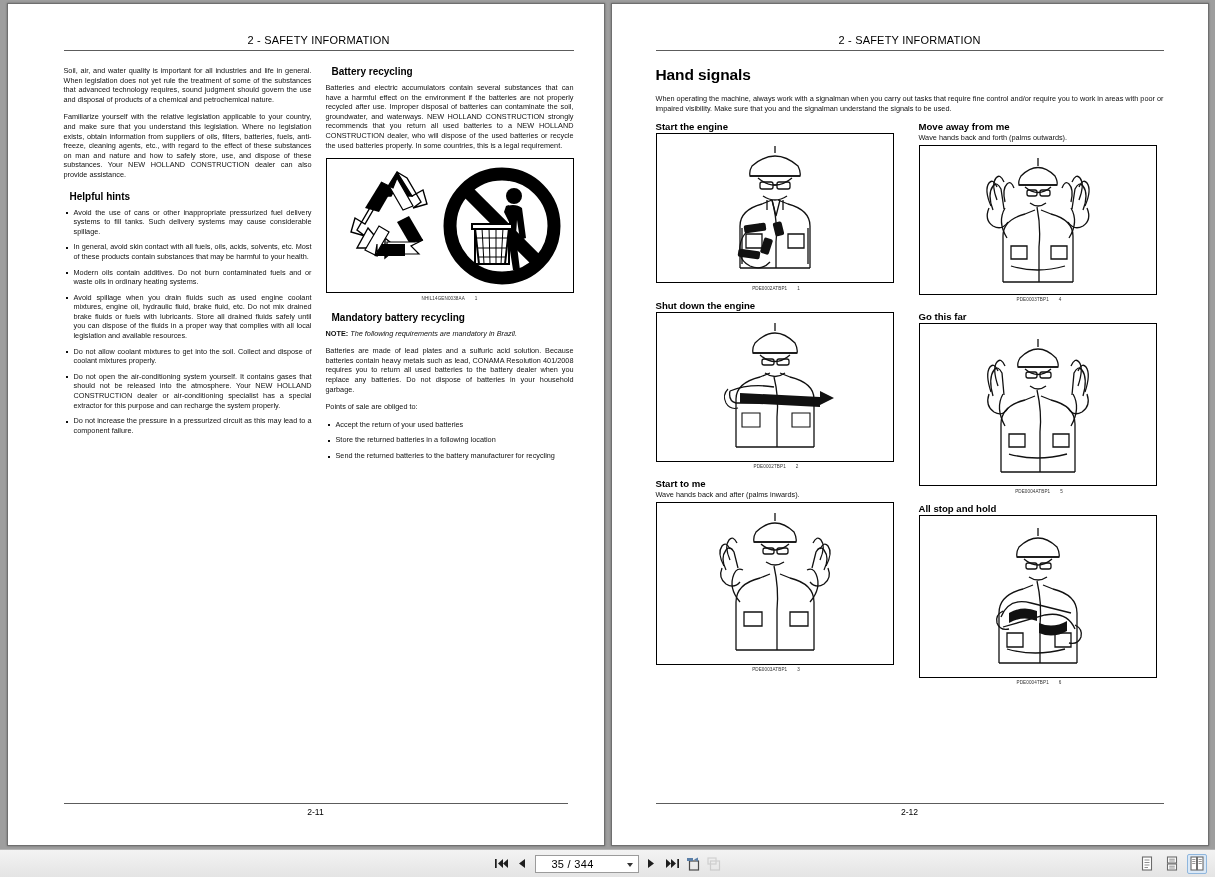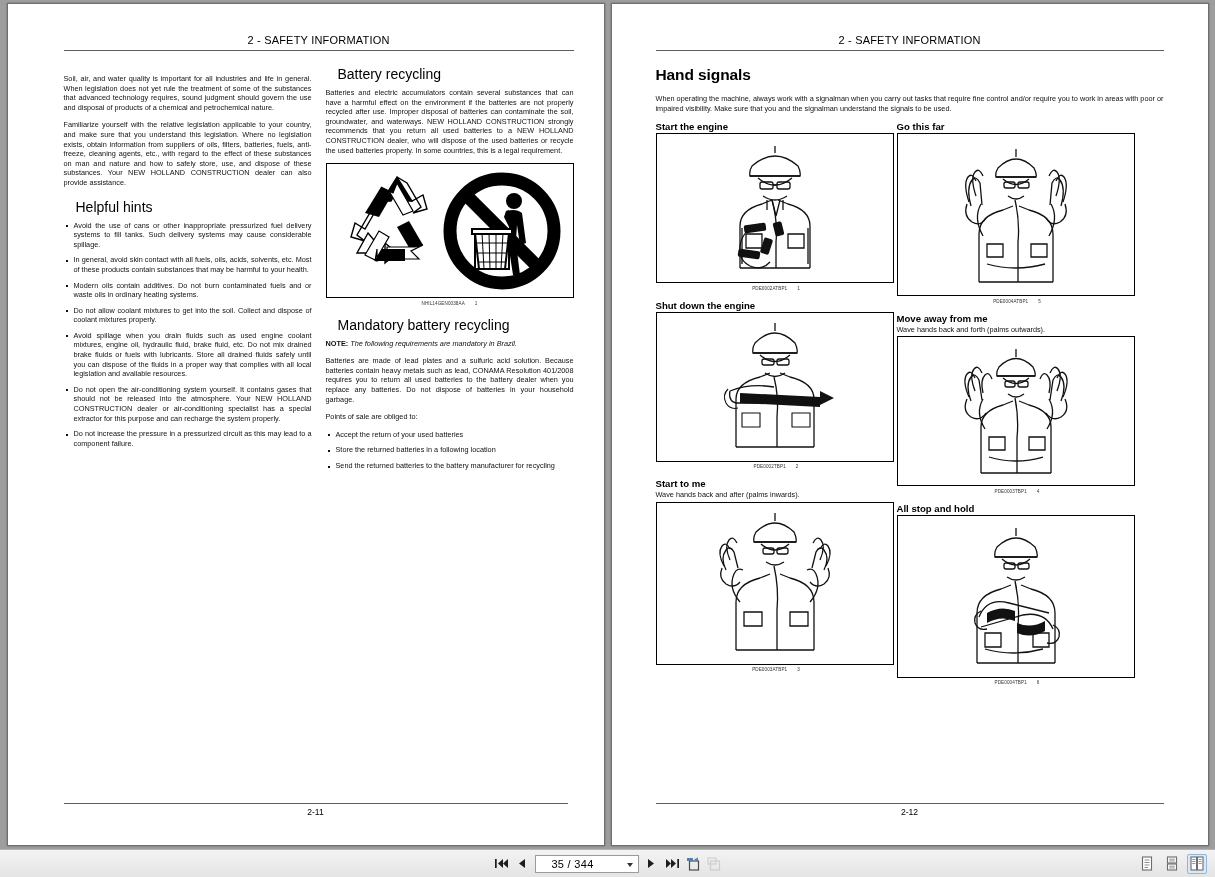--- a/index.html
+++ b/index.html
@@ -50,35 +50,35 @@
   .footwrap { position: absolute; left: 56px; right: 36px; bottom: 28px; }
   .sheet.right .footwrap { left: 44px; right: 44px; }
   .rule-bot { height: 0; border-top: 1.6px solid #5c5c5c; margin-bottom: 3px; }
   .folio { font-size: 8.6px; text-align: center; color: #000; }
 
   h1.title {
     font-size: 15.5px; font-weight: bold; margin: 0 0 10px 0; color: #000;
     letter-spacing: -.1px;
   }
   h2.sub {
-    font-size: 14px; font-weight: normal; margin: 11px 0 6px 12px; color: #000;
+    font-size: 10px; font-weight: bold; margin: 11px 0 6px 6px; color: #000;
   }
   h3.figtitle {
     font-size: 9.6px; font-weight: bold; margin: 0 0 1px 0; color: #000;
   }
 
   
   .cols { display: flex; gap: 14px; }
   .col { width: 252px; }
 
   p.body {
     font-size: 7.3px; line-height: 9.6px; margin: 0 0 8px 0;
     text-align: justify; color: #111; hyphens: manual;
   }
-  p.body.lead { margin-top: 8px; }
+  p.body.lead { margin-top: 0; }
   p.note { font-size: 7.3px; line-height: 9.6px; margin: 0 0 8px 0;
            text-align: justify; color: #111; font-style: italic; }
   p.note b { font-style: normal; }
 
   ul.bullets { margin: 0 0 12px 0; padding: 0; list-style: none; }
   ul.bullets li {
     font-size: 7.3px; line-height: 9.6px; color: #111;
     text-align: justify; position: relative;
     padding-left: 10px; margin-bottom: 6px;
   }
@@ -93,21 +93,21 @@
     display: flex; align-items: center; justify-content: center;
     overflow: hidden;
   }
   .figcap {
     font-size: 4.6px; color: #333; text-align: center;
     margin-top: 2.5px; letter-spacing: .1px;
   }
   .figcap .num { margin-left: 10px; }
 
   
-  .siggrid { display: flex; margin-top: 8px; }
+  .siggrid { display: flex; gap: 22px; margin-top: 8px; }
   .sigcol { width: 241px; }
   .sigblock { margin-bottom: 9px; }
   .sigdesc { font-size: 7.3px; line-height: 9.4px; color: #111; margin: 0 0 2px 0; }
   .sigframe { width: 238px; height: 150px; }
   .sigframe.tall { height: 163px; }
 
   
   .toolbar {
     position: absolute; left: 0; bottom: 0; width: 1215px; height: 28px;
     background: linear-gradient(#f3f3f3, #e4e4e4);
@@ -162,22 +162,22 @@
         <div class="cols">
 
           <div class="col">
             <p class="body lead">Soil, air, and water quality is important for all industries and life in general. When legislation does not yet rule the treatment of some of the substances that advanced technology requires, sound judgment should govern the use and disposal of products of a chemical and petrochemical nature.</p>
             <p class="body">Familiarize yourself with the relative legislation applicable to your country, and make sure that you understand this legislation.  Where no legislation exists, obtain information from suppliers of oils, filters, batteries, fuels, anti-freeze, cleaning agents, etc., with regard to the effect of these substances on man and nature and how to safely store, use, and dispose of these substances. Your NEW HOLLAND CONSTRUCTION dealer can also provide assistance.</p>
             <h2 class="sub">Helpful hints</h2>
             <ul class="bullets">
               <li>Avoid the use of cans or other inappropriate pressurized fuel delivery systems to fill tanks.  Such delivery systems may cause considerable spillage.</li>
               <li>In general, avoid skin contact with all fuels, oils, acids, solvents, etc.   Most of these products contain substances that may be harmful to your health.</li>
               <li>Modern oils contain additives.  Do not burn contaminated fuels and or waste oils in ordinary heating systems.</li>
+              <li>Avoid spillage when you drain fluids such as used engine coolant mixtures, engine oil, hydraulic fluid, brake fluid, etc. Do not mix drained brake fluids or fuels with lubricants. Store all drained fluids safely until you can dispose of the fluids in a proper way that complies with all local legislation and available resources.</li>
               <li>Do not allow coolant mixtures to get into the soil. Collect and dispose of coolant mixtures properly.</li>
-              <li>Avoid spillage when you drain fluids such as used engine coolant mixtures, engine oil, hydraulic fluid, brake fluid, etc. Do not mix drained brake fluids or fuels with lubricants. Store all drained fluids safely until you can dispose of the fluids in a proper way that complies with all local legislation and available resources.</li>
               <li>Do not open the air-conditioning system yourself.  It contains gases that should not be released into the atmosphere.   Your NEW HOLLAND CONSTRUCTION dealer or air-conditioning specialist has a special extractor for this purpose and can recharge the system properly.</li>
               <li>Do not increase the pressure in a pressurized circuit as this may lead to a component failure.</li>
             </ul>
           </div>
 
           <div class="col">
             <h2 class="sub" style="margin-top:0">Battery recycling</h2>
             <p class="body">Batteries and electric accumulators contain several substances that can have a harmful effect on the environment if the batteries are not properly recycled after use.   Improper disposal of batteries can contaminate the soil, groundwater, and waterways. NEW HOLLAND CONSTRUCTION strongly recommends that you return all used batteries to a NEW HOLLAND CONSTRUCTION dealer, who will dispose of the used batteries or recycle the used batteries properly.  In some countries, this is a legal requirement.</p>
 
             <div class="figframe" style="height:135px;">
@@ -361,57 +361,20 @@
                 </svg>
               </div>
               <div class="figcap">
                 <span>PDE0003ATBP1</span><span class="num">3</span>
               </div>
             </div>
 
           </div>
 
           <div class="sigcol">
-
-            <div class="sigblock">
-              <h3 class="figtitle">Go this far</h3>
-              <div class="figframe sigframe tall">
-                <svg width="150" height="150" viewBox="0 0 150 150">
-                  <g fill="none" stroke="#111" stroke-width="1.3">
-                    <path d="M57 28 q18 -18 36 0 q3 6 2 9 l-40 0 q-1 -4 2 -9 Z"></path>
-                    <path d="M75 9 l0 8"></path>
-                    <path d="M55 37 l40 0"></path>
-                    <path d="M62 39 q13 11 26 0"></path>
-                    <rect x="63" y="42" width="11" height="6" rx="2"></rect>
-                    <rect x="77" y="42" width="11" height="6" rx="2"></rect>
-                    <path d="M67 56 q8 6 16 0"></path>
-                    <path d="M38 142 l0 -48 q0 -18 24 -24 l10 -4"></path>
-                    <path d="M112 142 l0 -48 q0 -18 -24 -24 l-10 -4"></path>
-                    <path d="M38 142 l74 0"></path>
-                    <path d="M74 60 q5 22 3 42 l0 40"></path>
-                    <path d="M42 96 q-10 -18 -2 -32"></path>
-                    <path d="M108 96 q10 -18 2 -32"></path>
-                    <path d="M30 66 q-5 -18 1 -26 q4 -5 8 3 l2 22"></path>
-                    <path d="M28 62 q-6 -18 -1 -25 q4 -5 8 4"></path>
-                    <path d="M35 56 q-6 -18 -1 -24 q4 -5 8 4"></path>
-                    <path d="M120 66 q5 -18 -1 -26 q-4 -5 -8 3 l-2 22"></path>
-                    <path d="M122 62 q6 -18 1 -25 q-4 -5 -8 4"></path>
-                    <path d="M115 56 q6 -18 1 -24 q-4 -5 -8 4"></path>
-                    <path d="M26 64 q-4 12 5 18 q9 5 14 -4"></path>
-                    <path d="M124 64 q4 12 -5 18 q-9 5 -14 -4"></path>
-                    <path d="M46 104 l16 0 0 13 -16 0 Z"></path>
-                    <path d="M90 104 l16 0 0 13 -16 0 Z"></path>
-                    <path d="M46 124 q28 8 58 0"></path>
-                  </g>
-                </svg>
-              </div>
-              <div class="figcap">
-                <span>PDE0004ATBP1</span><span class="num">5</span>
-              </div>
-            </div>
 
             <div class="sigblock">
               <h3 class="figtitle">Move away from me</h3>
               <p class="sigdesc">Wave hands back and forth (palms outwards).</p>
               <div class="figframe sigframe">
                 <svg width="150" height="140" viewBox="0 0 150 140">
                   <g fill="none" stroke="#111" stroke-width="1.3">
                     <path d="M58 26 q17 -17 34 0 q3 6 2 9 l-38 0 q-1 -4 2 -9 Z"></path>
                     <path d="M75 8 l0 8"></path>
                     <path d="M56 35 l38 0"></path>
@@ -440,20 +403,57 @@
                     <path d="M48 116 q26 8 54 0"></path>
                   </g>
                 </svg>
               </div>
               <div class="figcap">
                 <span>PDE0003TBP1</span><span class="num">4</span>
               </div>
             </div>
 
             <div class="sigblock">
+              <h3 class="figtitle">Go this far</h3>
+              <div class="figframe sigframe tall">
+                <svg width="150" height="150" viewBox="0 0 150 150">
+                  <g fill="none" stroke="#111" stroke-width="1.3">
+                    <path d="M57 28 q18 -18 36 0 q3 6 2 9 l-40 0 q-1 -4 2 -9 Z"></path>
+                    <path d="M75 9 l0 8"></path>
+                    <path d="M55 37 l40 0"></path>
+                    <path d="M62 39 q13 11 26 0"></path>
+                    <rect x="63" y="42" width="11" height="6" rx="2"></rect>
+                    <rect x="77" y="42" width="11" height="6" rx="2"></rect>
+                    <path d="M67 56 q8 6 16 0"></path>
+                    <path d="M38 142 l0 -48 q0 -18 24 -24 l10 -4"></path>
+                    <path d="M112 142 l0 -48 q0 -18 -24 -24 l-10 -4"></path>
+                    <path d="M38 142 l74 0"></path>
+                    <path d="M74 60 q5 22 3 42 l0 40"></path>
+                    <path d="M42 96 q-10 -18 -2 -32"></path>
+                    <path d="M108 96 q10 -18 2 -32"></path>
+                    <path d="M30 66 q-5 -18 1 -26 q4 -5 8 3 l2 22"></path>
+                    <path d="M28 62 q-6 -18 -1 -25 q4 -5 8 4"></path>
+                    <path d="M35 56 q-6 -18 -1 -24 q4 -5 8 4"></path>
+                    <path d="M120 66 q5 -18 -1 -26 q-4 -5 -8 3 l-2 22"></path>
+                    <path d="M122 62 q6 -18 1 -25 q-4 -5 -8 4"></path>
+                    <path d="M115 56 q6 -18 1 -24 q-4 -5 -8 4"></path>
+                    <path d="M26 64 q-4 12 5 18 q9 5 14 -4"></path>
+                    <path d="M124 64 q4 12 -5 18 q-9 5 -14 -4"></path>
+                    <path d="M46 104 l16 0 0 13 -16 0 Z"></path>
+                    <path d="M90 104 l16 0 0 13 -16 0 Z"></path>
+                    <path d="M46 124 q28 8 58 0"></path>
+                  </g>
+                </svg>
+              </div>
+              <div class="figcap">
+                <span>PDE0004ATBP1</span><span class="num">5</span>
+              </div>
+            </div>
+
+            <div class="sigblock">
               <h3 class="figtitle">All stop and hold</h3>
               <div class="figframe sigframe tall">
                 <svg width="150" height="150" viewBox="0 0 150 150">
                   <g fill="none" stroke="#111" stroke-width="1.3">
                     <path d="M56 26 q19 -18 38 0 q3 6 2 10 l-42 0 q-1 -5 2 -10 Z"></path>
                     <path d="M75 7 l0 8"></path>
                     <path d="M54 36 l42 0"></path>
                     <path d="M61 38 q14 12 28 0"></path>
                     <rect x="63" y="42" width="11" height="6" rx="2"></rect>
                     <rect x="77" y="42" width="11" height="6" rx="2"></rect>

